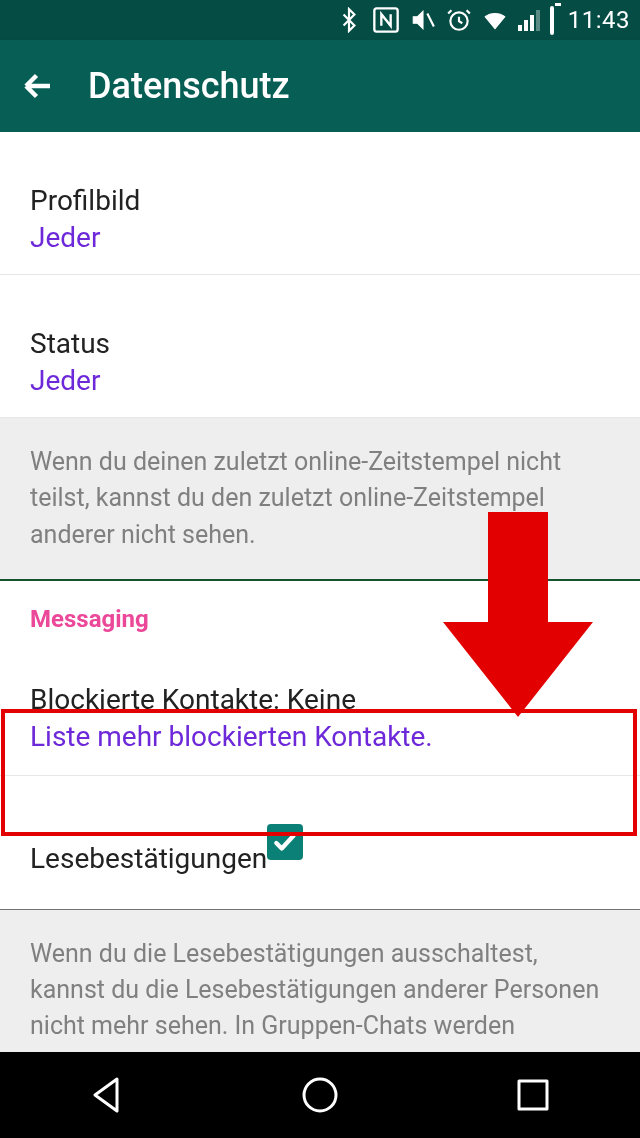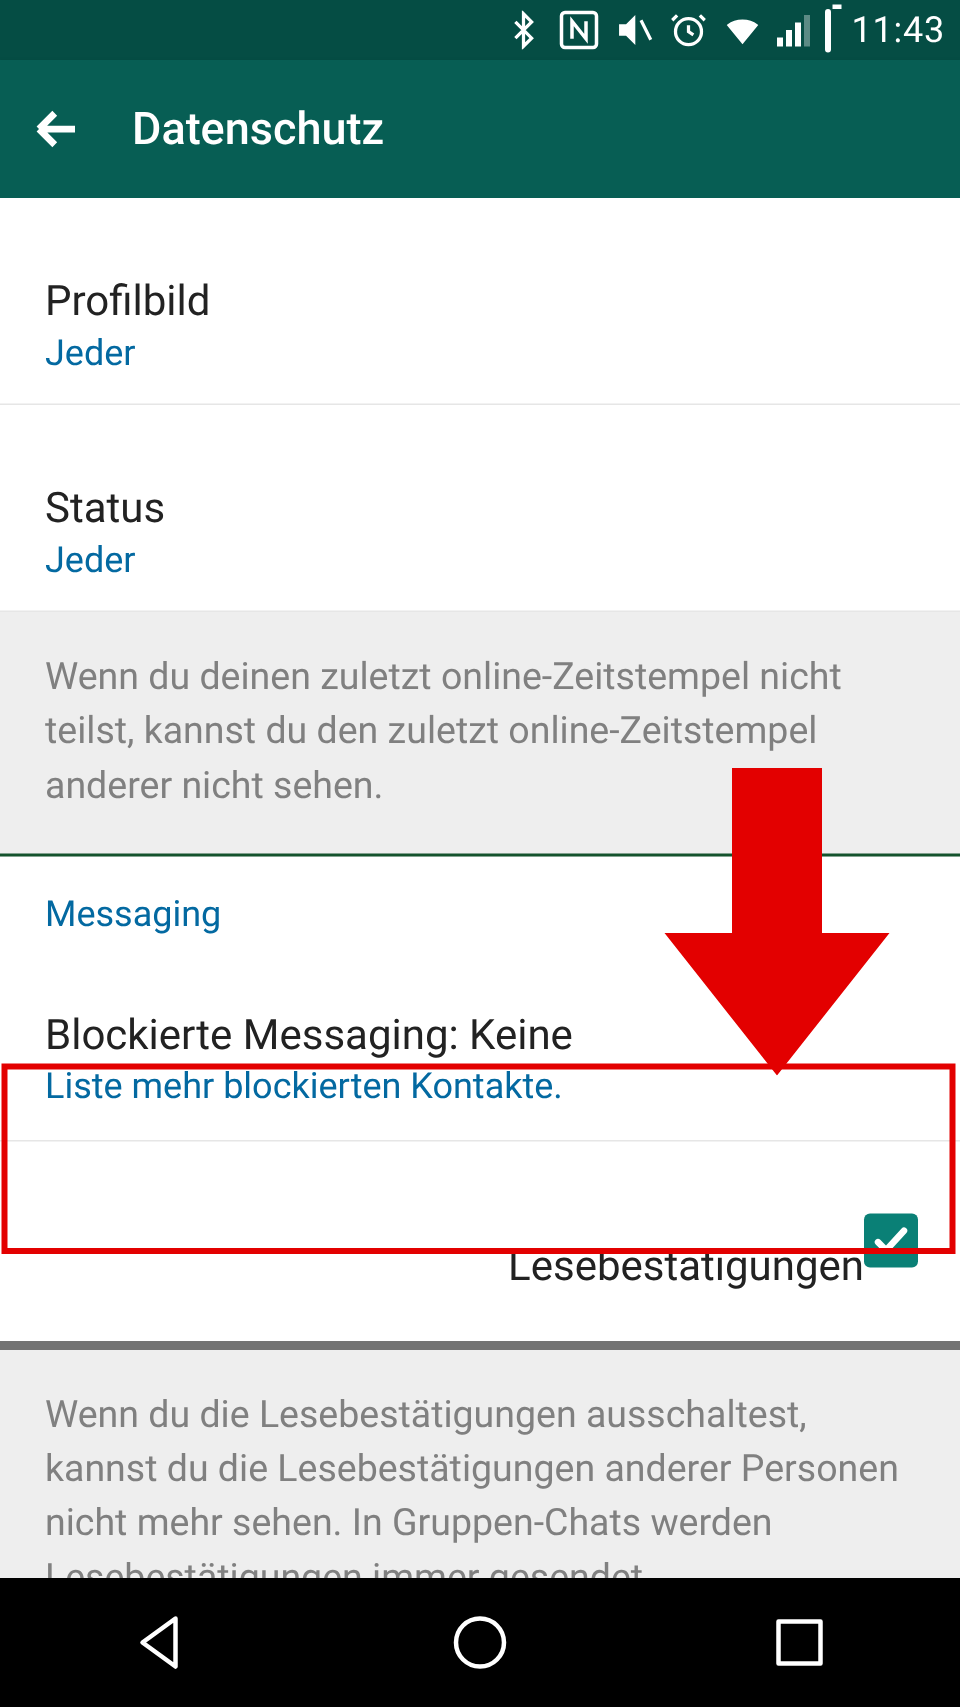--- a/index.html
+++ b/index.html
@@ -27,50 +27,50 @@
     background: #075e54;
     color: #fff;
     display: flex;
     align-items: center;
     padding: 0 20px;
     gap: 32px;
     box-shadow: 0 2px 4px rgba(0,0,0,0.2);
   }
   .app-bar .back { width: 36px; height: 36px; display:flex; align-items:center; justify-content:center;}
   .app-bar .back svg { width:36px; height:36px; stroke:#fff; fill:none; stroke-width:3;}
-  .app-bar .title { font-size: 30px; font-weight: 500; }
+  .app-bar .title { font-size: 36px; font-weight: 500; }
   
   
   .content { background:#fff; position:relative; }
   .item {
     padding: 20px 30px 20px 30px;
     border-bottom: 1px solid #e6e6e6;
     position:relative;
   }
   .item .primary { font-size: 28px; color:#222;margin-top:32px; }
-  .item .secondary { font-size: 24px; color:#0369a1; margin-top:4px; }
+  .item .secondary { font-size: 28px; color:#6d28d9; margin-top:4px; }
   .info-block {
     background: #eeeeee;
     color:#808080;
     font-size: 25px;
     line-height: 1.45;
     padding: 26px 30px;
     border-bottom: 2px solid #14532d;
   }
-  .section-header { font-size:24px; font-weight:400; color:#0369a1; padding: 24px 44px 0 30px;}
+  .section-header { font-size:24px; font-weight:700; color:#ec4899; padding: 24px 44px 0 30px;}
   
   .item.blocked { padding-top: 18px; padding-bottom: 22px;}
   
   
   .item.read {
     display:flex;
     align-items:center;
-    justify-content:flex-end;
+    justify-content:flex-start;
     padding: 34px 28px 34px 30px;
-    border-bottom: 6px solid #737373;
+    border-bottom: 1px solid #737373;
   }
   .checkbox {
     width: 36px; height: 36px;
     background:#0a8076;
     border-radius:4px;
     display:flex; align-items:center; justify-content:center;
   }
   .checkbox svg { width:26px; height:26px; stroke:#fff; fill:none; stroke-width:4; stroke-linecap:round; stroke-linejoin:round;}
   
   
@@ -167,21 +167,21 @@
   <div class="item">
     <div class="primary">Status</div>
     <div class="secondary">Jeder</div>
   </div>
 
   <div class="info-block">Wenn du deinen zuletzt online-Zeitstempel nicht teilst, kannst du den zuletzt online-Zeitstempel anderer nicht sehen.</div>
 
   <div class="section-header">Messaging</div>
 
   <div class="item blocked">
-    <div class="primary">Blockierte Messaging: Keine</div>
+    <div class="primary">Blockierte Kontakte: Keine</div>
     <div class="secondary">Liste mehr blockierten Kontakte.</div>
   </div>
 
   <div class="item read">
     <div class="primary">Lesebestätigungen</div>
     <span class="checkbox">
       <svg viewBox="0 0 24 24">
           <polyline points="4 13 9 18 20 6"></polyline>
         </svg>
     </span>

